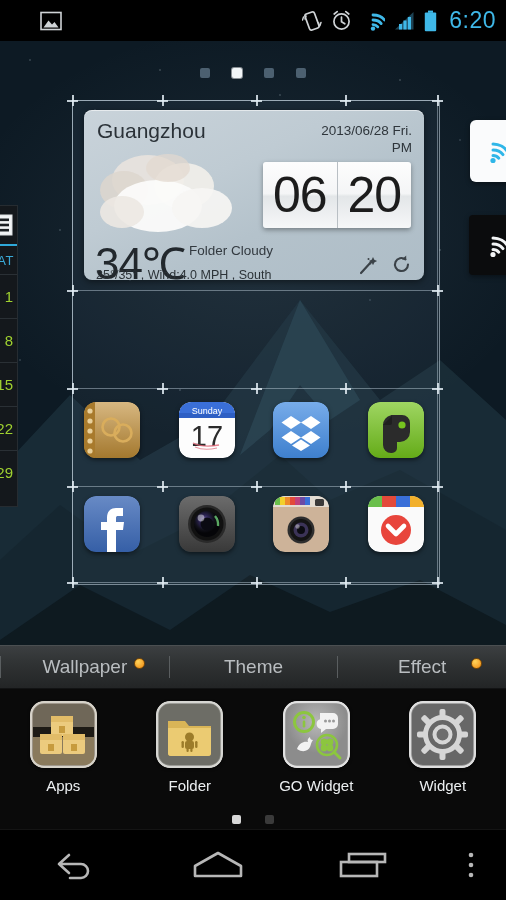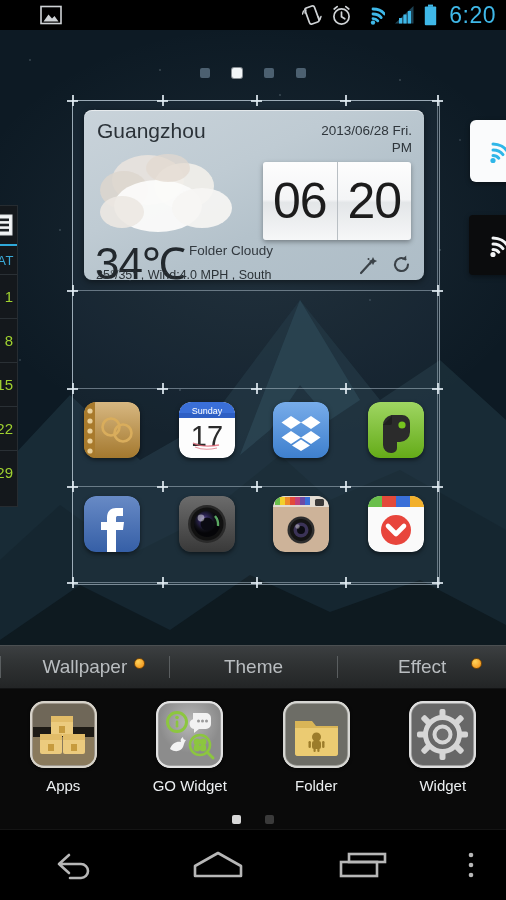--- a/index.html
+++ b/index.html
@@ -28,21 +28,21 @@
       radial-gradient(1px 1px at 130px 240px,#b9ccd8,transparent),
       radial-gradient(1px 1px at 250px 200px,#dbe8f0,transparent),
       radial-gradient(1px 1px at 370px 260px,#aabecb,transparent),
       radial-gradient(1px 1px at 440px 210px,#cfe0ea,transparent),
       radial-gradient(1px 1px at 20px 320px,#b9ccd8,transparent),
       radial-gradient(1px 1px at 180px 350px,#cfe0ea,transparent),
       radial-gradient(1px 1px at 300px 330px,#aabecb,transparent);
   }
 
   
-  .statusbar{position:absolute;left:0;top:0;width:506px;height:30px;background:#000;
+  .statusbar{position:absolute;left:0;top:0;width:506px;height:41px;background:#000;
     display:flex;align-items:center;z-index:40;}
   .sb-left{display:flex;align-items:center;padding-left:40px;gap:8px;}
   .sb-right{margin-left:auto;display:flex;align-items:center;gap:9px;padding-right:10px;}
   .sb-time{font-size:23px;color:#3fb8e8;letter-spacing:.5px;margin-left:3px;}
   .icn{display:block;}
 
   
   .pagedots{position:absolute;top:65px;left:0;width:506px;height:16px;display:flex;
     justify-content:center;align-items:center;gap:22px;z-index:26;}
   .pdot{width:10px;height:10px;border-radius:2px;background:#4c6070;}
@@ -61,21 +61,21 @@
   .wwidget{position:absolute;left:84px;top:110px;width:340px;height:170px;z-index:22;
     border-radius:8px;overflow:hidden;
     background:linear-gradient(155deg,#c9d3da 0%,#bfcbd3 38%,#b4c2cb 62%,#aebdc7 100%);
     box-shadow:0 2px 6px rgba(0,0,0,.45), inset 0 1px 0 rgba(255,255,255,.55);}
   .ww-city{position:absolute;left:13px;top:9px;font-size:21px;color:#2b3238;}
   .ww-date{position:absolute;right:12px;top:12px;font-size:13.5px;color:#2f363c;text-align:right;line-height:17px;}
   .ww-cloud{position:absolute;left:14px;top:36px;width:160px;height:98px;}
   .ww-temp{position:absolute;left:11px;top:122px;font-size:44px;color:#22282d;letter-spacing:-1px;}
   .ww-cond{position:absolute;left:105px;top:133px;font-size:13.5px;color:#333a40;}
   .ww-detail{position:absolute;left:12px;top:158px;font-size:12.5px;color:#2c3338;text-decoration:underline;}
-  .clock{position:absolute;right:13px;top:52px;width:148px;height:78px;display:flex;
+  .clock{position:absolute;right:13px;top:52px;width:148px;height:66px;display:flex;
     border-radius:3px;overflow:hidden;box-shadow:0 2px 5px rgba(0,0,0,.35);}
   .cdigit{flex:1;display:flex;align-items:center;justify-content:center;font-size:50px;
     color:#1c1c1c;letter-spacing:-1px;
     background:linear-gradient(#fdfdfd 0%,#f4f5f6 48%,#e3e6e8 52%,#f6f7f8 100%);}
   .cdigit+.cdigit{border-left:1px solid #b9bfc4;}
   .ww-acts{position:absolute;right:12px;bottom:5px;display:flex;gap:13px;align-items:center;}
 
   
   .approw{position:absolute;z-index:22;display:flex;left:84px;width:340px;justify-content:space-between;}
   .appicon{width:56px;height:56px;border-radius:12px;position:relative;overflow:hidden;
@@ -488,20 +488,41 @@
                 <rect x="10" y="33" width="22" height="6" fill="#e2bc68"></rect>
                 <rect x="18" y="43" width="6" height="7" fill="#c79b3e"></rect>
                 <rect x="33" y="33" width="22" height="20" rx="2" fill="#eccb7e"></rect>
                 <rect x="33" y="33" width="22" height="6" fill="#e2bc68"></rect>
                 <rect x="41" y="43" width="6" height="7" fill="#c79b3e"></rect>
               </g>
               <rect x="1" y="1" width="65" height="65" rx="13" fill="none" stroke="#d6d2c9" stroke-width="2.4"></rect>
             </svg>
           </div>
           <div class="dlabel">Apps</div>
+        </div>
+
+        <div class="ditem">
+          <div class="dicon">
+            <svg width="67" height="67" viewBox="0 0 67 67">
+              <rect width="67" height="67" rx="14" fill="#8a8a84"></rect>
+              <rect x="3" y="3" width="61" height="61" rx="11" fill="#6d6d66"></rect>
+              <path d="M12 20 h17 l4 5 h22 v27 a3 3 0 0 1 -3 3 H15 a3 3 0 0 1 -3-3z" fill="#d9b557"></path>
+              <path d="M12 27 h43 v25 a3 3 0 0 1 -3 3 H15 a3 3 0 0 1 -3-3z" fill="#ebcb72"></path>
+              <g fill="#9c7c2a">
+                <circle cx="33.5" cy="36" r="4.5"></circle>
+                <rect x="29" y="40" width="9" height="8" rx="2"></rect>
+                <rect x="25.5" y="40" width="2.4" height="7" rx="1.2"></rect>
+                <rect x="39.1" y="40" width="2.4" height="7" rx="1.2"></rect>
+                <rect x="30.5" y="47" width="2.2" height="4" rx="1.1"></rect>
+                <rect x="34.3" y="47" width="2.2" height="4" rx="1.1"></rect>
+              </g>
+              <rect x="1" y="1" width="65" height="65" rx="13" fill="none" stroke="#d6d6d2" stroke-width="2.4"></rect>
+            </svg>
+          </div>
+          <div class="dlabel">Folder</div>
         </div>
 
         <div class="ditem">
           <div class="dicon">
             <svg width="67" height="67" viewBox="0 0 67 67">
               <defs>
                   <radialGradient id="gw" cx="0.5" cy="0.3">
                 <stop offset="0" stop-color="#b9b9b9"></stop>
                     <stop offset="1" stop-color="#8c8c8c"></stop>
                   </radialGradient>
@@ -528,41 +549,20 @@
               </g>
               <rect x="1" y="1" width="65" height="65" rx="13" fill="none" stroke="#e2e2e2" stroke-width="2.4"></rect>
             </svg>
           </div>
           <div class="dlabel">GO Widget</div>
         </div>
 
         <div class="ditem">
           <div class="dicon">
             <svg width="67" height="67" viewBox="0 0 67 67">
-              <rect width="67" height="67" rx="14" fill="#8a8a84"></rect>
-              <rect x="3" y="3" width="61" height="61" rx="11" fill="#6d6d66"></rect>
-              <path d="M12 20 h17 l4 5 h22 v27 a3 3 0 0 1 -3 3 H15 a3 3 0 0 1 -3-3z" fill="#d9b557"></path>
-              <path d="M12 27 h43 v25 a3 3 0 0 1 -3 3 H15 a3 3 0 0 1 -3-3z" fill="#ebcb72"></path>
-              <g fill="#9c7c2a">
-                <circle cx="33.5" cy="36" r="4.5"></circle>
-                <rect x="29" y="40" width="9" height="8" rx="2"></rect>
-                <rect x="25.5" y="40" width="2.4" height="7" rx="1.2"></rect>
-                <rect x="39.1" y="40" width="2.4" height="7" rx="1.2"></rect>
-                <rect x="30.5" y="47" width="2.2" height="4" rx="1.1"></rect>
-                <rect x="34.3" y="47" width="2.2" height="4" rx="1.1"></rect>
-              </g>
-              <rect x="1" y="1" width="65" height="65" rx="13" fill="none" stroke="#d6d6d2" stroke-width="2.4"></rect>
-            </svg>
-          </div>
-          <div class="dlabel">Folder</div>
-        </div>
-
-        <div class="ditem">
-          <div class="dicon">
-            <svg width="67" height="67" viewBox="0 0 67 67">
               <rect width="67" height="67" rx="14" fill="#8d8d8d"></rect>
               <rect x="3" y="3" width="61" height="61" rx="11" fill="#676767"></rect>
               <g fill="#d6d6d6">
                 <circle cx="33.5" cy="33.5" r="17" fill="none" stroke="#d6d6d6" stroke-width="5"></circle>
                 <rect x="30.5" y="8" width="6" height="10" rx="2"></rect>
                 <rect x="30.5" y="49" width="6" height="10" rx="2"></rect>
                 <rect x="8" y="30.5" width="10" height="6" rx="2"></rect>
                 <rect x="49" y="30.5" width="10" height="6" rx="2"></rect>
                 <rect x="14" y="14" width="6" height="10" rx="2" transform="rotate(-45 17 19)"></rect>
                 <rect x="47" y="14" width="6" height="10" rx="2" transform="rotate(45 50 19)"></rect>

